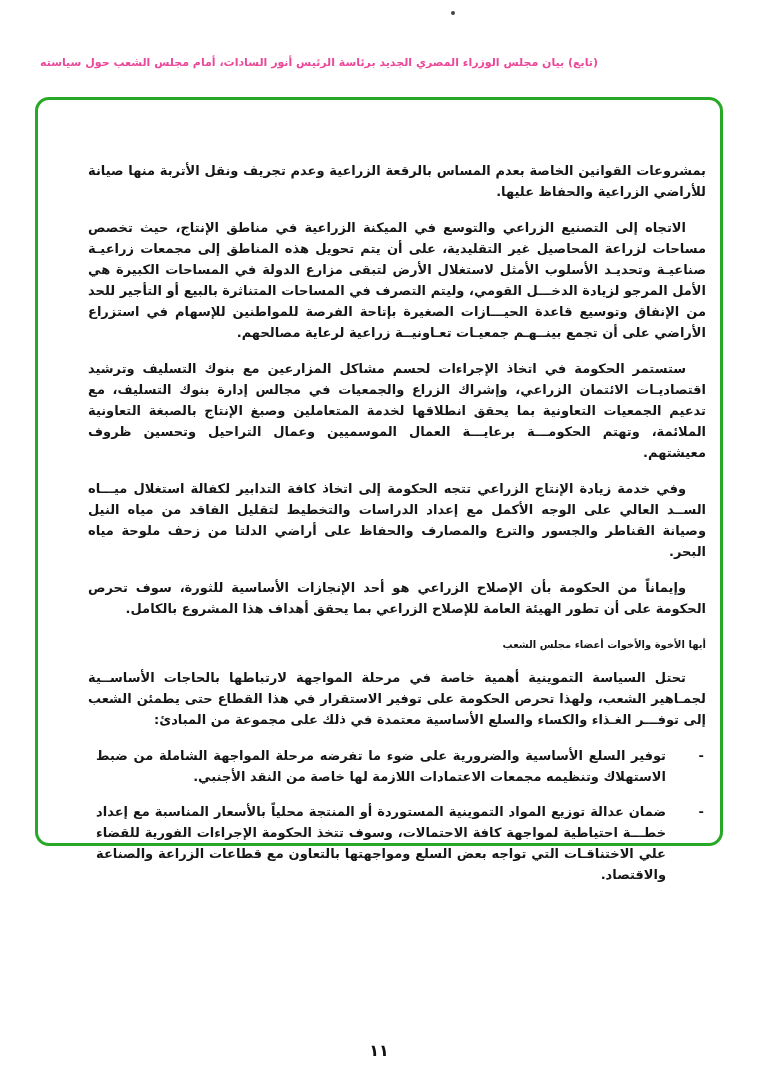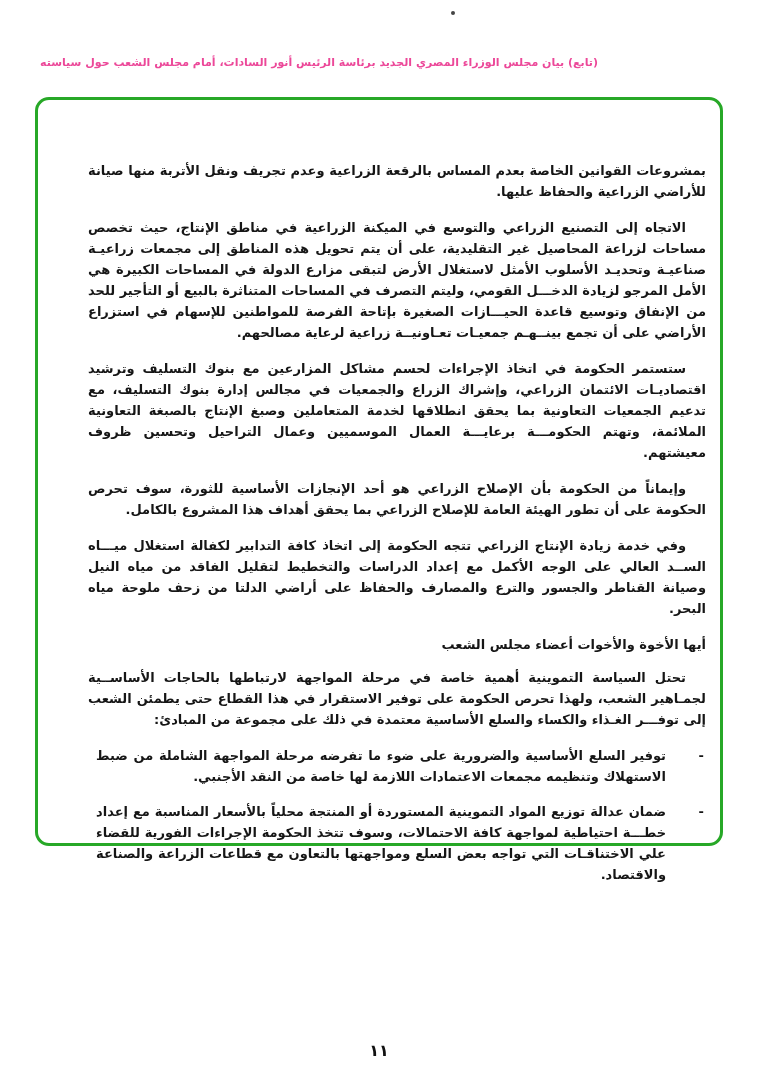--- a/index.html
+++ b/index.html
@@ -62,21 +62,21 @@
   }
   .content p {
     margin: 0 0 15px 0;
   }
   .content p.indent {
     text-indent: 20px;
   }
   .section-heading {
     margin: 4px 0 12px 0;
     text-align: right;
-    font-size: 13px;
+    font-size: 10px;
     font-weight: bold;
   }
   .bullet {
     display: flex;
     direction: rtl;
     margin: 0 0 14px 0;
   }
   .bullet .dash {
     flex: 0 0 38px;
     text-align: right;
@@ -109,23 +109,23 @@
 
   <div class="border-box">
     <div class="content">
 
       <p>بمشروعات القوانين الخاصة بعدم المساس بالرقعة الزراعية وعدم تجريف ونقل الأتربة منها صيانة للأراضي الزراعية والحفاظ عليها.</p>
 
       <p class="indent">الاتجاه إلى التصنيع الزراعي والتوسع في الميكنة الزراعية في مناطق الإنتاج، حيث تخصص مساحات لزراعة المحاصيل غير التقليدية، على أن يتم تحويل هذه المناطق إلى مجمعات زراعيـة صناعيـة وتحديـد الأسلوب الأمثل لاستغلال الأرض لتبقى مزارع الدولة في المساحات الكبيرة هي الأمل المرجو لزيادة الدخـــل القومي، وليتم التصرف في المساحات المتناثرة بالبيع أو التأجير للحد من الإنفاق وتوسيع قاعدة الحيـــازات الصغيرة بإتاحة الفرصة للمواطنين للإسهام في استزراع الأراضي على أن تجمع بينــهـم جمعيـات تعـاونيــة زراعية لرعاية مصالحهم.</p>
 
       <p class="indent">ستستمر الحكومة في اتخاذ الإجراءات لحسم مشاكل المزارعين مع بنوك التسليف وترشيد اقتصاديـات الائتمان الزراعي، وإشراك الزراع والجمعيات في مجالس إدارة بنوك التسليف، مع تدعيم الجمعيات التعاونية بما يحقق انطلاقها لخدمة المتعاملين وصبغ الإنتاج بالصبغة التعاونية الملائمة، وتهتم الحكومـــة برعايـــة العمال الموسميين وعمال التراحيل وتحسين ظروف معيشتهم.</p>
 
+      <p class="indent">وفي خدمة زيادة الإنتاج الزراعي تتجه الحكومة إلى اتخاذ كافة التدابير لكفالة استغلال ميـــاه الســد العالي على الوجه الأكمل مع إعداد الدراسات والتخطيط لتقليل الفاقد من مياه النيل وصيانة القناطر والجسور والترع والمصارف والحفاظ على أراضي الدلتا من زحف ملوحة مياه البحر.</p>
+
       <p class="indent">وإيماناً من الحكومة بأن الإصلاح الزراعي هو أحد الإنجازات الأساسية للثورة، سوف تحرص الحكومة على أن تطور الهيئة العامة للإصلاح الزراعي بما يحقق أهداف هذا المشروع بالكامل.</p>
-
-      <p class="indent">وفي خدمة زيادة الإنتاج الزراعي تتجه الحكومة إلى اتخاذ كافة التدابير لكفالة استغلال ميـــاه الســد العالي على الوجه الأكمل مع إعداد الدراسات والتخطيط لتقليل الفاقد من مياه النيل وصيانة القناطر والجسور والترع والمصارف والحفاظ على أراضي الدلتا من زحف ملوحة مياه البحر.</p>
 
       <div class="section-heading">أيها الأخوة والأخوات أعضاء مجلس الشعب</div>
 
       <p class="indent">تحتل السياسة التموينية أهمية خاصة في مرحلة المواجهة لارتباطها بالحاجات الأساســية لجمـاهير الشعب، ولهذا تحرص الحكومة على توفير الاستقرار في هذا القطاع حتى يطمئن الشعب إلى توفـــر الغـذاء والكساء والسلع الأساسية معتمدة في ذلك على مجموعة من المبادئ:</p>
 
       <div class="bullet">
         <span class="dash">-</span>
         <span class="bullet-text">توفير السلع الأساسية والضرورية على ضوء ما تفرضه مرحلة المواجهة الشاملة من ضبط الاستهلاك وتنظيمه مجمعات الاعتمادات اللازمة لها خاصة من النقد الأجنبي.</span>
       </div>
 

